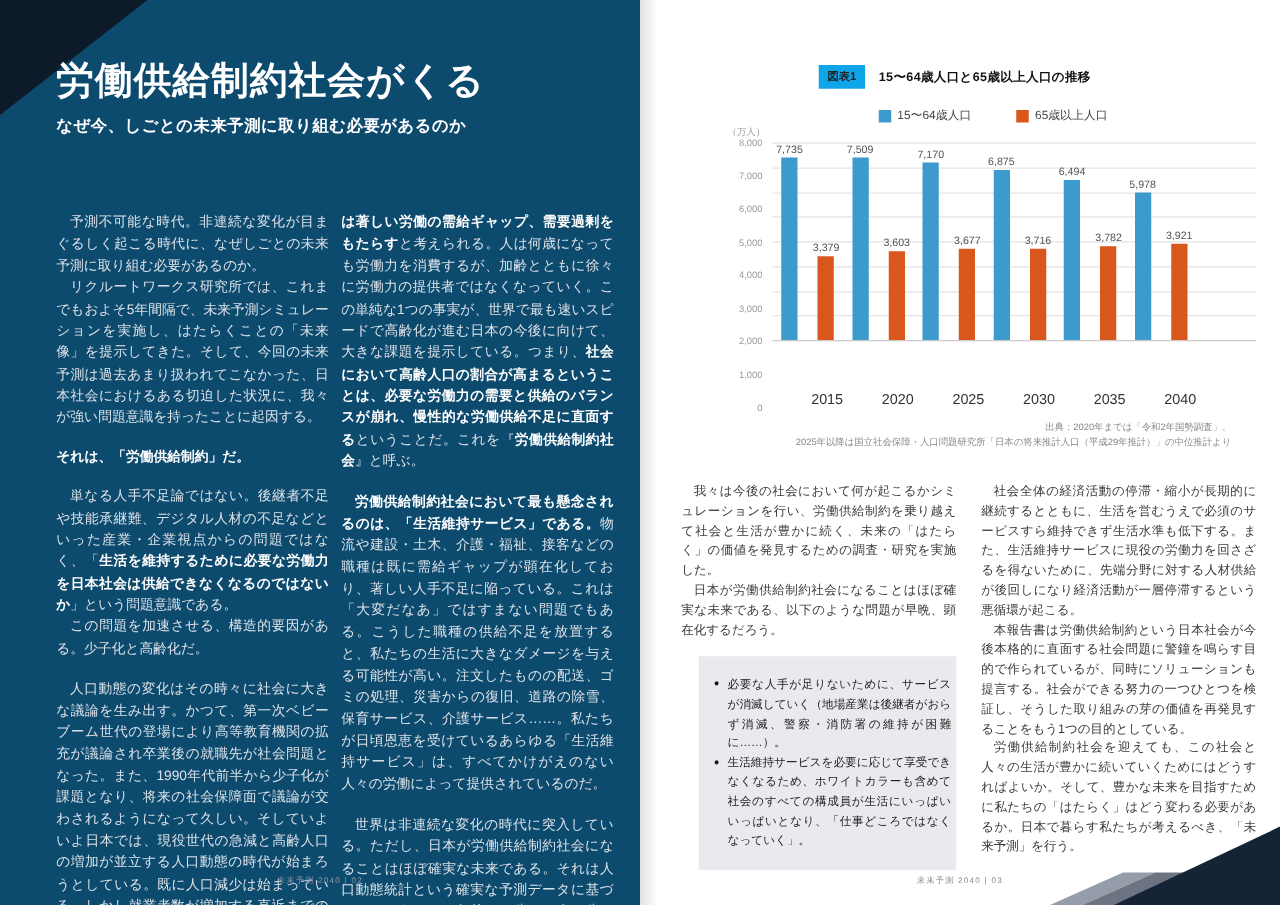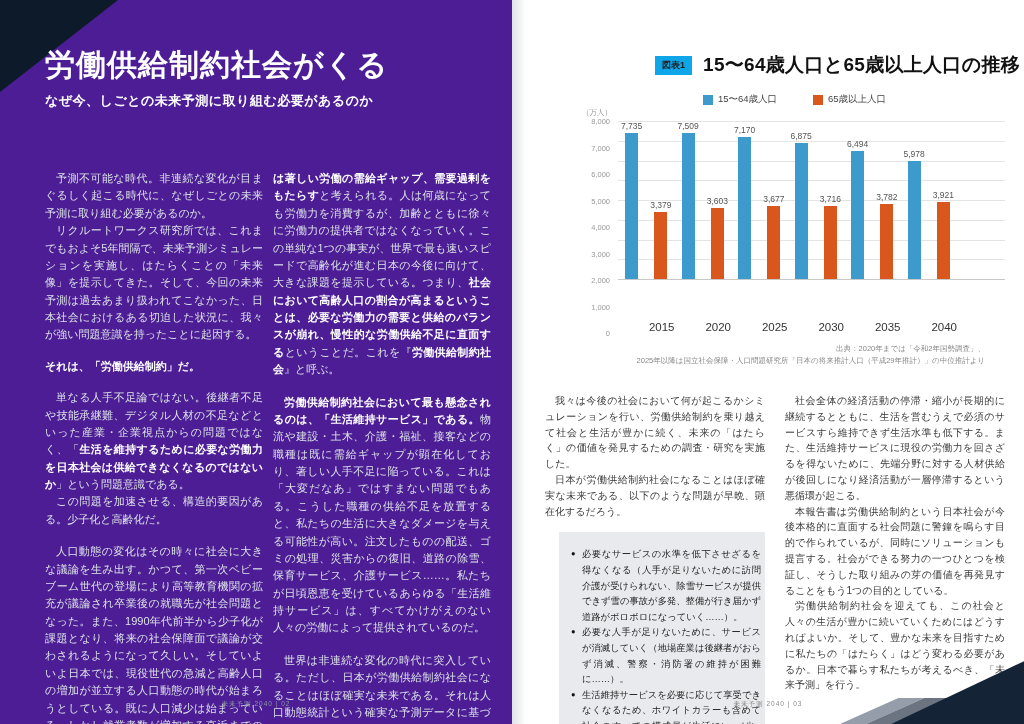--- a/index.html
+++ b/index.html
@@ -1,40 +1,40 @@
 <!DOCTYPE html>
 <html><head>
 <meta charset="utf-8">
 <style>
   html,body{margin:0;padding:0;}
   body{width:1024px;height:724px;position:relative;overflow:hidden;
        font-family:"Liberation Sans","DejaVu Sans",sans-serif;background:#fff;}
   
-  .page-left{position:absolute;left:0;top:0;width:512px;height:724px;background:#4c1d95;color:#dce2e8;}
+  .page-left{position:absolute;left:0;top:0;width:512px;height:724px;background:#0c4a6e;color:#dce2e8;}
   .corner-tl{position:absolute;top:0;left:0;width:118px;height:92px;background:#0d1a2a;
              clip-path:polygon(0 0,100% 0,0 100%);}
   .title-block{position:absolute;left:45px;top:48px;}
   .main-title{font-size:30px;font-weight:bold;color:#fff;margin:0;letter-spacing:1px;line-height:1.15;}
   .subtitle{font-size:13px;font-weight:bold;color:#fff;margin-top:9px;letter-spacing:.5px;}
   .cols{position:absolute;left:45px;top:170px;width:446px;display:flex;gap:10px;}
   .col{width:218px;font-size:11px;line-height:1.58;text-align:justify;overflow:hidden;}
   .para{margin:0;}
   .para.ind{text-indent:1em;}
   .para.gap{margin-top:15px;}
   .para.head{margin:14px 0;}
   .page-left b{color:#ffffff;}
   .pl-footer{position:absolute;bottom:15px;left:0;width:512px;text-align:center;
              font-size:6.5px;color:#8d99a6;letter-spacing:1px;}
   
   .page-right{position:absolute;left:512px;top:0;width:512px;height:724px;background:#fff;color:#3a3a3a;}
   .spine{position:absolute;left:0;top:0;width:14px;height:100%;
          background:linear-gradient(to right,rgba(18,28,44,.13),rgba(18,28,44,0));}
   .fig-head{display:flex;align-items:center;gap:11px;margin:52px 0 15px 143px;}
   .badge{background:#0ea5e9;color:#222;font-size:9px;font-weight:bold;padding:3px 7px;}
-  .fig-title{font-size:19px;font-weight:bold;color:#111;letter-spacing:.3px;}
+  .fig-title{font-size:10px;font-weight:bold;color:#111;letter-spacing:.3px;}
   .figure{margin:0 19px 0 72px;}
   .legend{display:flex;justify-content:center;gap:36px;margin-bottom:15px;font-size:9.5px;color:#444;}
   .legend-item{display:flex;align-items:center;gap:5px;}
   .swatch{width:10px;height:10px;display:inline-block;}
   .chart{display:flex;position:relative;margin-top:14px;}
   .yaxis{width:34px;position:relative;}
   .unit{position:absolute;right:6px;top:-13px;font-size:7.5px;color:#999;white-space:nowrap;}
   .ylab{position:absolute;right:8px;transform:translateY(-50%);font-size:7.5px;color:#999;}
   .plotcol{flex:1;display:flex;flex-direction:column;gap:37px;}
   .plot{position:relative;height:158px;}
@@ -214,21 +214,20 @@
   </div>
 
   <div class="pr-cols">
     <div class="pr-col">
       <div>
           <p class="para ind">我々は今後の社会において何が起こるかシミュレーションを行い、労働供給制約を乗り越えて社会と生活が豊かに続く、未来の「はたらく」の価値を発見するための調査・研究を実施した。</p>
           <p class="para ind">日本が労働供給制約社会になることはほぼ確実な未来である、以下のような問題が早晩、顕在化するだろう。</p>
         </div>
       <div class="info-box">
         <ul>
-            <li>必要なサービスの水準を低下させざるを得なくなる（人手が足りないために訪問介護が受けられない、除雪サービスが提供できず雪の事故が多発、整備が行き届かず道路がボロボロになっていく……）。</li>
             <li>必要な人手が足りないために、サービスが消滅していく（地場産業は後継者がおらず消滅、警察・消防署の維持が困難に……）。</li>
             <li>生活維持サービスを必要に応じて享受できなくなるため、ホワイトカラーも含めて社会のすべての構成員が生活にいっぱいいっぱいとなり、「仕事どころではなくなっていく」。</li>
           </ul>
       </div>
     </div>
     <div class="pr-col">
         <p class="para ind">社会全体の経済活動の停滞・縮小が長期的に継続するとともに、生活を営むうえで必須のサービスすら維持できず生活水準も低下する。また、生活維持サービスに現役の労働力を回さざるを得ないために、先端分野に対する人材供給が後回しになり経済活動が一層停滞するという悪循環が起こる。</p>
         <p class="para ind">本報告書は労働供給制約という日本社会が今後本格的に直面する社会問題に警鐘を鳴らす目的で作られているが、同時にソリューションも提言する。社会ができる努力の一つひとつを検証し、そうした取り組みの芽の価値を再発見することをもう1つの目的としている。</p>
         <p class="para ind">労働供給制約社会を迎えても、この社会と人々の生活が豊かに続いていくためにはどうすればよいか。そして、豊かな未来を目指すために私たちの「はたらく」はどう変わる必要があるか。日本で暮らす私たちが考えるべき、「未来予測」を行う。</p>
       </div>

